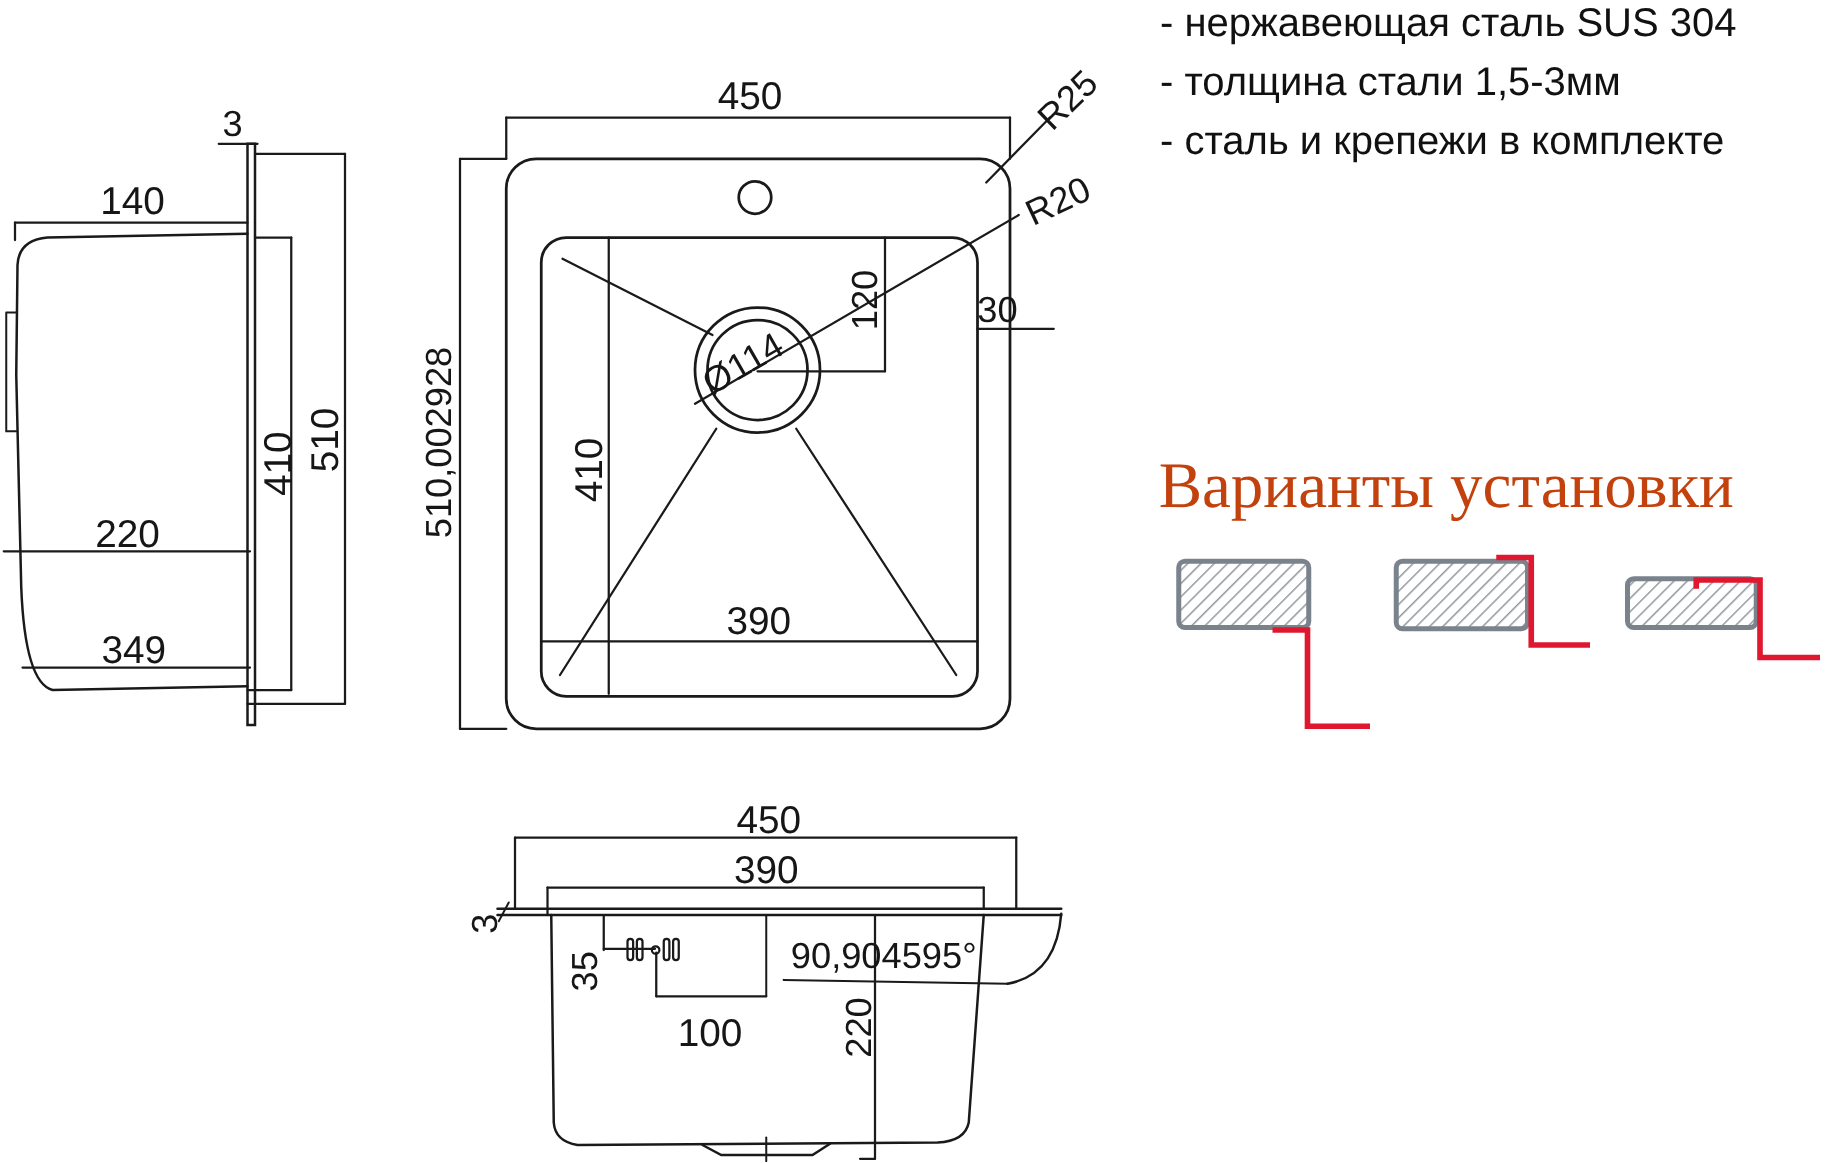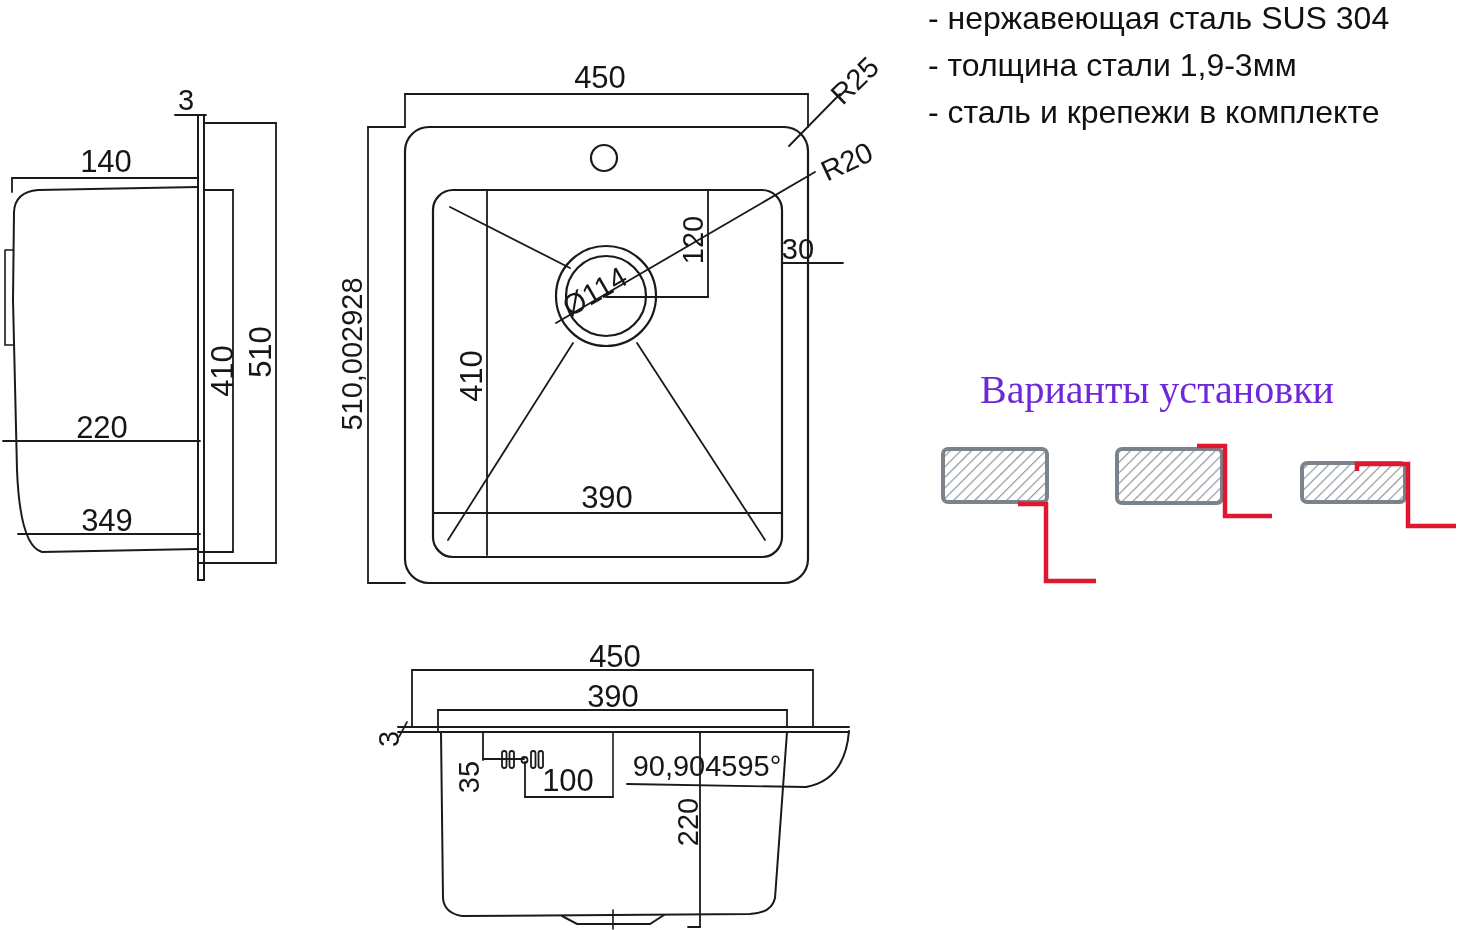--- a/index.html
+++ b/index.html
@@ -9,21 +9,21 @@
   .lbl{position:absolute;transform:translate(-50%,-50%);font-size:31px;color:#161616;
        white-space:nowrap;line-height:1;letter-spacing:0;}
   .r90{transform:translate(-50%,-50%) rotate(-90deg);}
   .r44{transform:translate(-50%,-50%) rotate(-44deg);}
   .r25{transform:translate(-50%,-50%) rotate(-25deg);}
   .r30{transform:translate(-50%,-50%) rotate(-30deg);}
   .small{font-size:29px;}
   #specs{position:absolute;left:928px;top:-5px;font-size:32px;color:#111;line-height:47px;
          white-space:nowrap;}
   #install-title{position:absolute;left:1157px;top:389px;transform:translate(-50%,-50%);
-         font-family:"Liberation Serif", serif;font-size:40px;color:#6d28d9;white-space:nowrap;}
+         font-family:"Liberation Serif", serif;font-size:52px;color:#c2410c;white-space:nowrap;}
 </style>
 </head>
 <body>
 
 <div id="stage">
 
 <svg width="1460" height="930" viewBox="0 0 1460 930">
   <defs>
     <pattern id="hatch" width="7.5" height="7.5" patternUnits="userSpaceOnUse" patternTransform="rotate(45)">
       <rect width="7.5" height="7.5" fill="#ffffff"></rect>
@@ -151,25 +151,25 @@
 <div class="lbl r30 small" style="left:595px;top:292px">Ø114</div>
 <div class="lbl r90 small" style="left:693px;top:240px">120</div>
 <div class="lbl small" style="left:798px;top:249px">30</div>
 <div class="lbl r44 small" style="left:855px;top:81px">R25</div>
 <div class="lbl r25 small" style="left:847px;top:162px">R20</div>
 
 <div class="lbl" style="left:615px;top:656px">450</div>
 <div class="lbl" style="left:613px;top:696px">390</div>
 <div class="lbl r90 small" style="left:389px;top:739px">3</div>
 <div class="lbl r90 small" style="left:469px;top:777px">35</div>
-<div class="lbl" style="left:568px;top:780px">100</div>
+<div class="lbl" style="left:568px;top:826px">100</div>
 <div class="lbl small" style="left:707px;top:766px">90,904595°</div>
 <div class="lbl r90 small" style="left:688px;top:822px">220</div>
 
 <div id="specs">
   <div>- нержавеющая сталь SUS 304</div>
-  <div>- толщина стали 1,9-3мм</div>
+  <div>- толщина стали 1,5-3мм</div>
   <div>- сталь и крепежи в комплекте</div>
 </div>
 
 <div id="install-title">Варианты установки</div>
 
 </div>
 
 </body></html>

